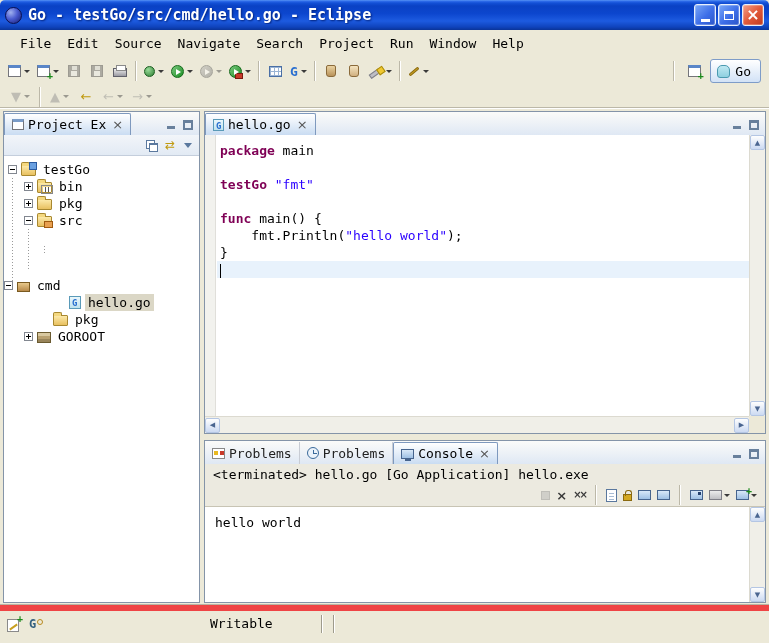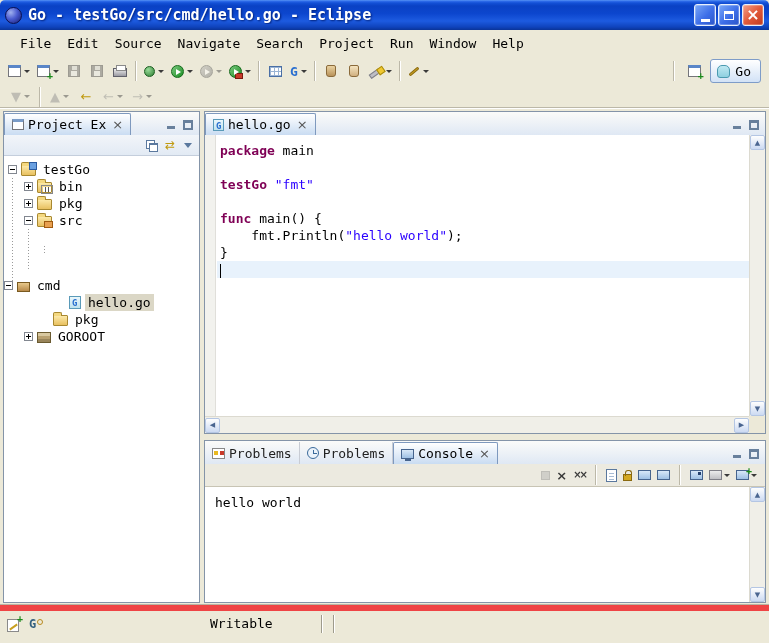--- a/index.html
+++ b/index.html
@@ -452,20 +452,23 @@
           <span class="ctab-icon ic-console"></span>
           <span>Console</span>
           <span class="tab-close"></span>
         </div>
       </div>
     <div class="panel-minmax">
       <span class="ico-minimize"></span>
       <span class="ico-maximize"></span>
     </div>
   </div>
+  <div class="console-statusline">
+    <span>&lt;terminated&gt; hello.go [Go Application] hello.exe</span>
+  </div>
   <div class="console-toolbar">
     <span class="cti disabled">
         <span class="ci-terminate"></span>
       </span>
     <span class="cti">
         <span class="ci-x"></span>
       </span>
     <span class="cti">
         <span class="ci-xx"></span>
       </span>

